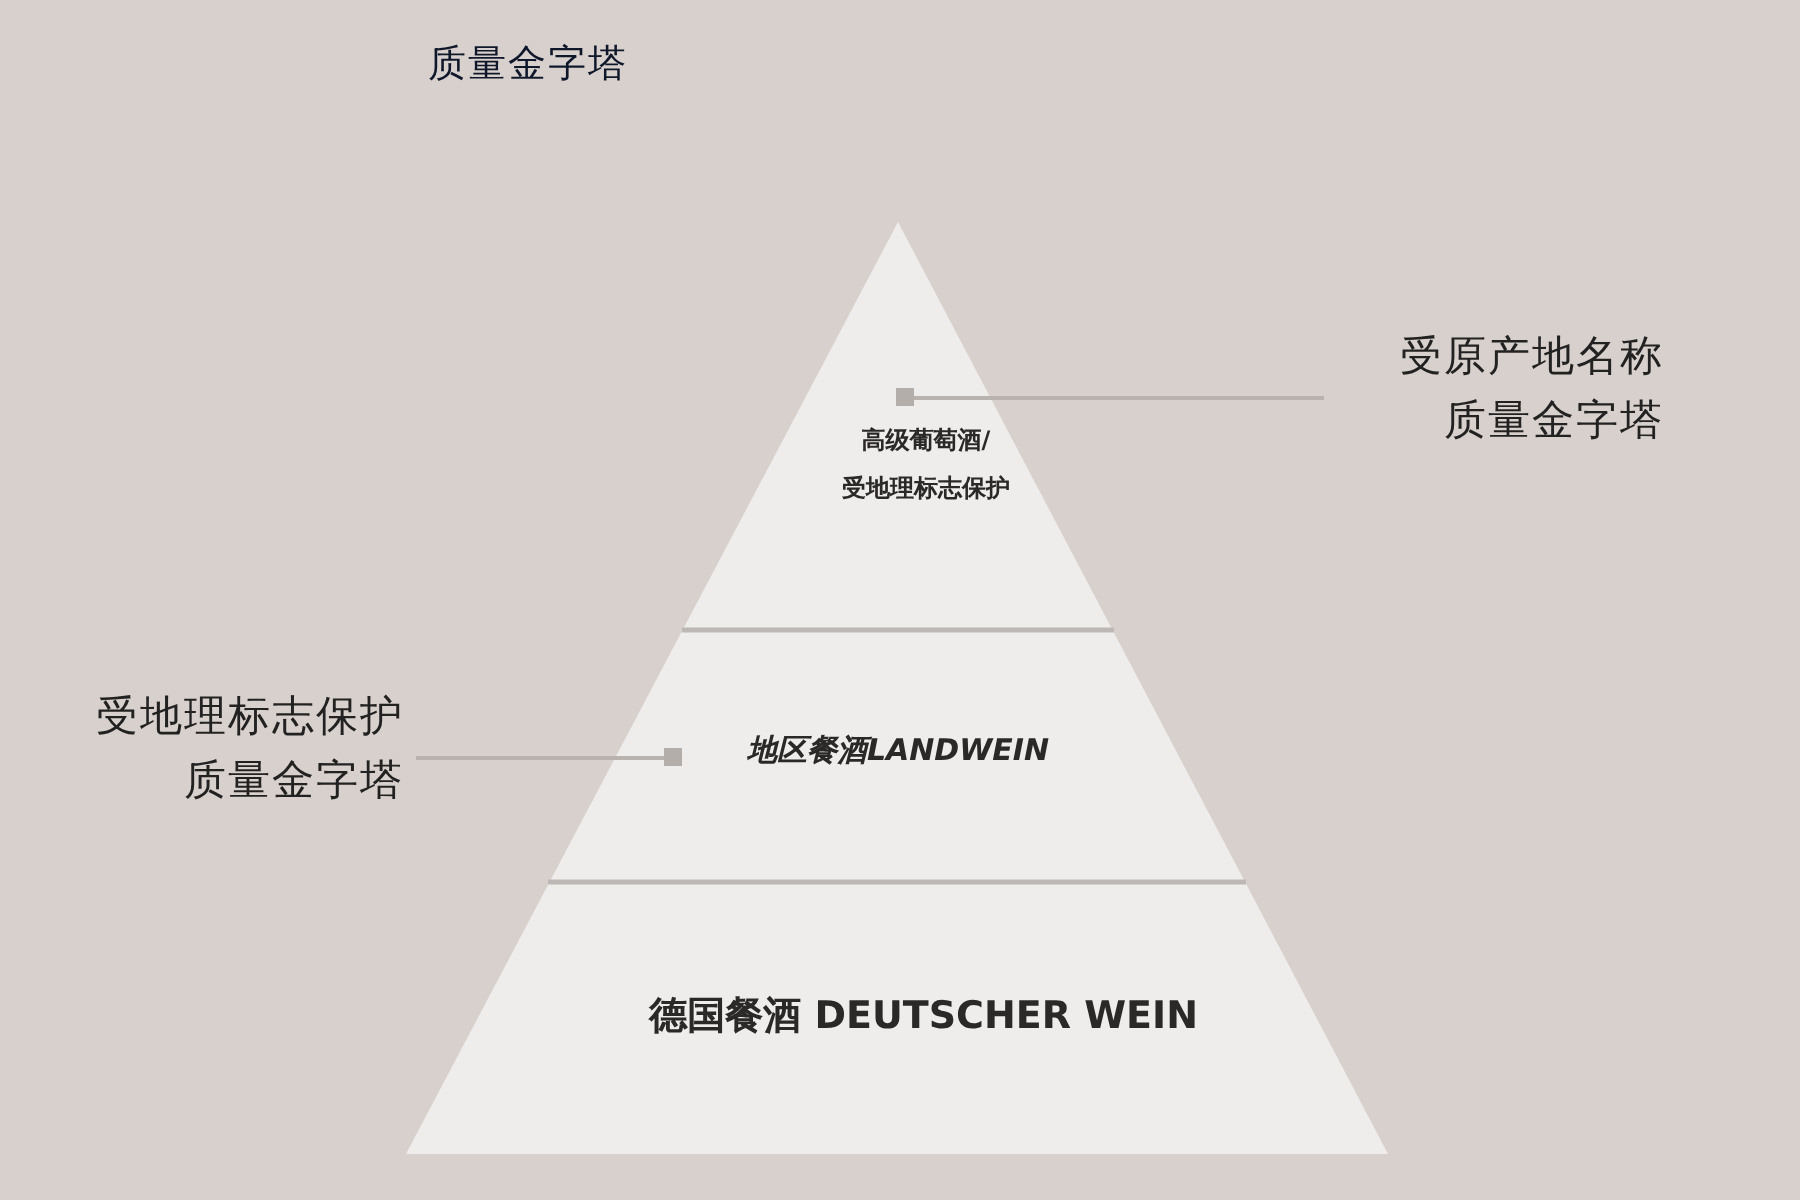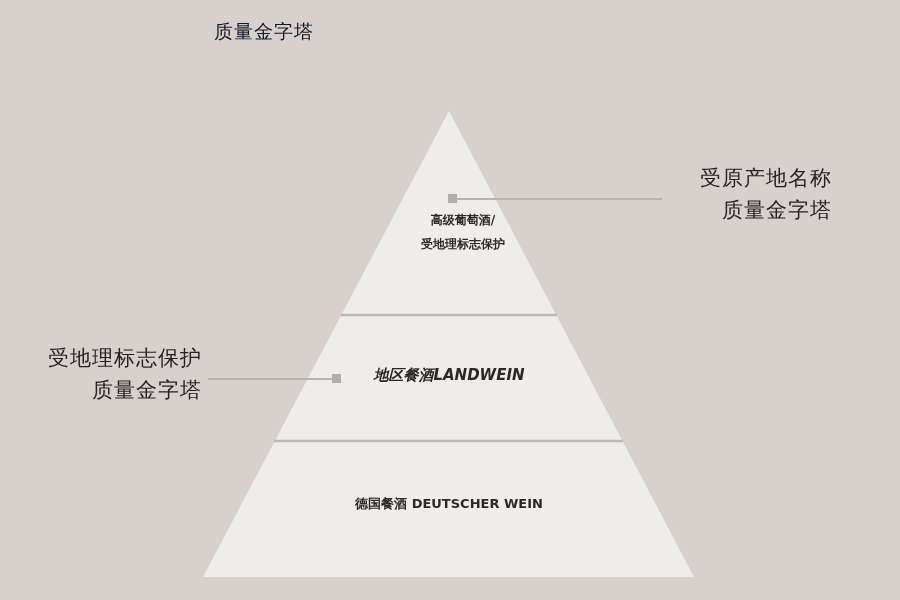--- a/index.html
+++ b/index.html
@@ -15,21 +15,21 @@
       font-size: 19px; color: #0f172a; letter-spacing: 1px;
       font-family: "DejaVu Sans", sans-serif;
     }
     svg.pyr { position: absolute; left: 0; top: 0; }
     .tier-label {
       position: absolute; text-align: center; color: #2b2828;
       font-weight: bold; font-family: "DejaVu Sans", sans-serif;
     }
     .tier-top { left: 363px; top: 209px; width: 200px; font-size: 12px; line-height: 23.5px; }
     .tier-mid { left: 349px; top: 366px; width: 200px; font-size: 15px; font-style: italic; }
-    .tier-bot { left: 299px; top: 495px; width: 300px; font-size: 13px; }
+    .tier-bot { left: 299px; top: 495px; width: 300px; font-size: 19px; text-align: right; }
     .callout {
       position: absolute; color: #222; font-size: 21px; line-height: 32px;
       font-family: "DejaVu Serif", serif; text-align: right; letter-spacing: 1px;
     }
     .callout-right { left: 672px; top: 162px; width: 160px; }
     .callout-left  { left: 22px;  top: 342px; width: 180px; }
   </style>
 </head>
 <body>
 

